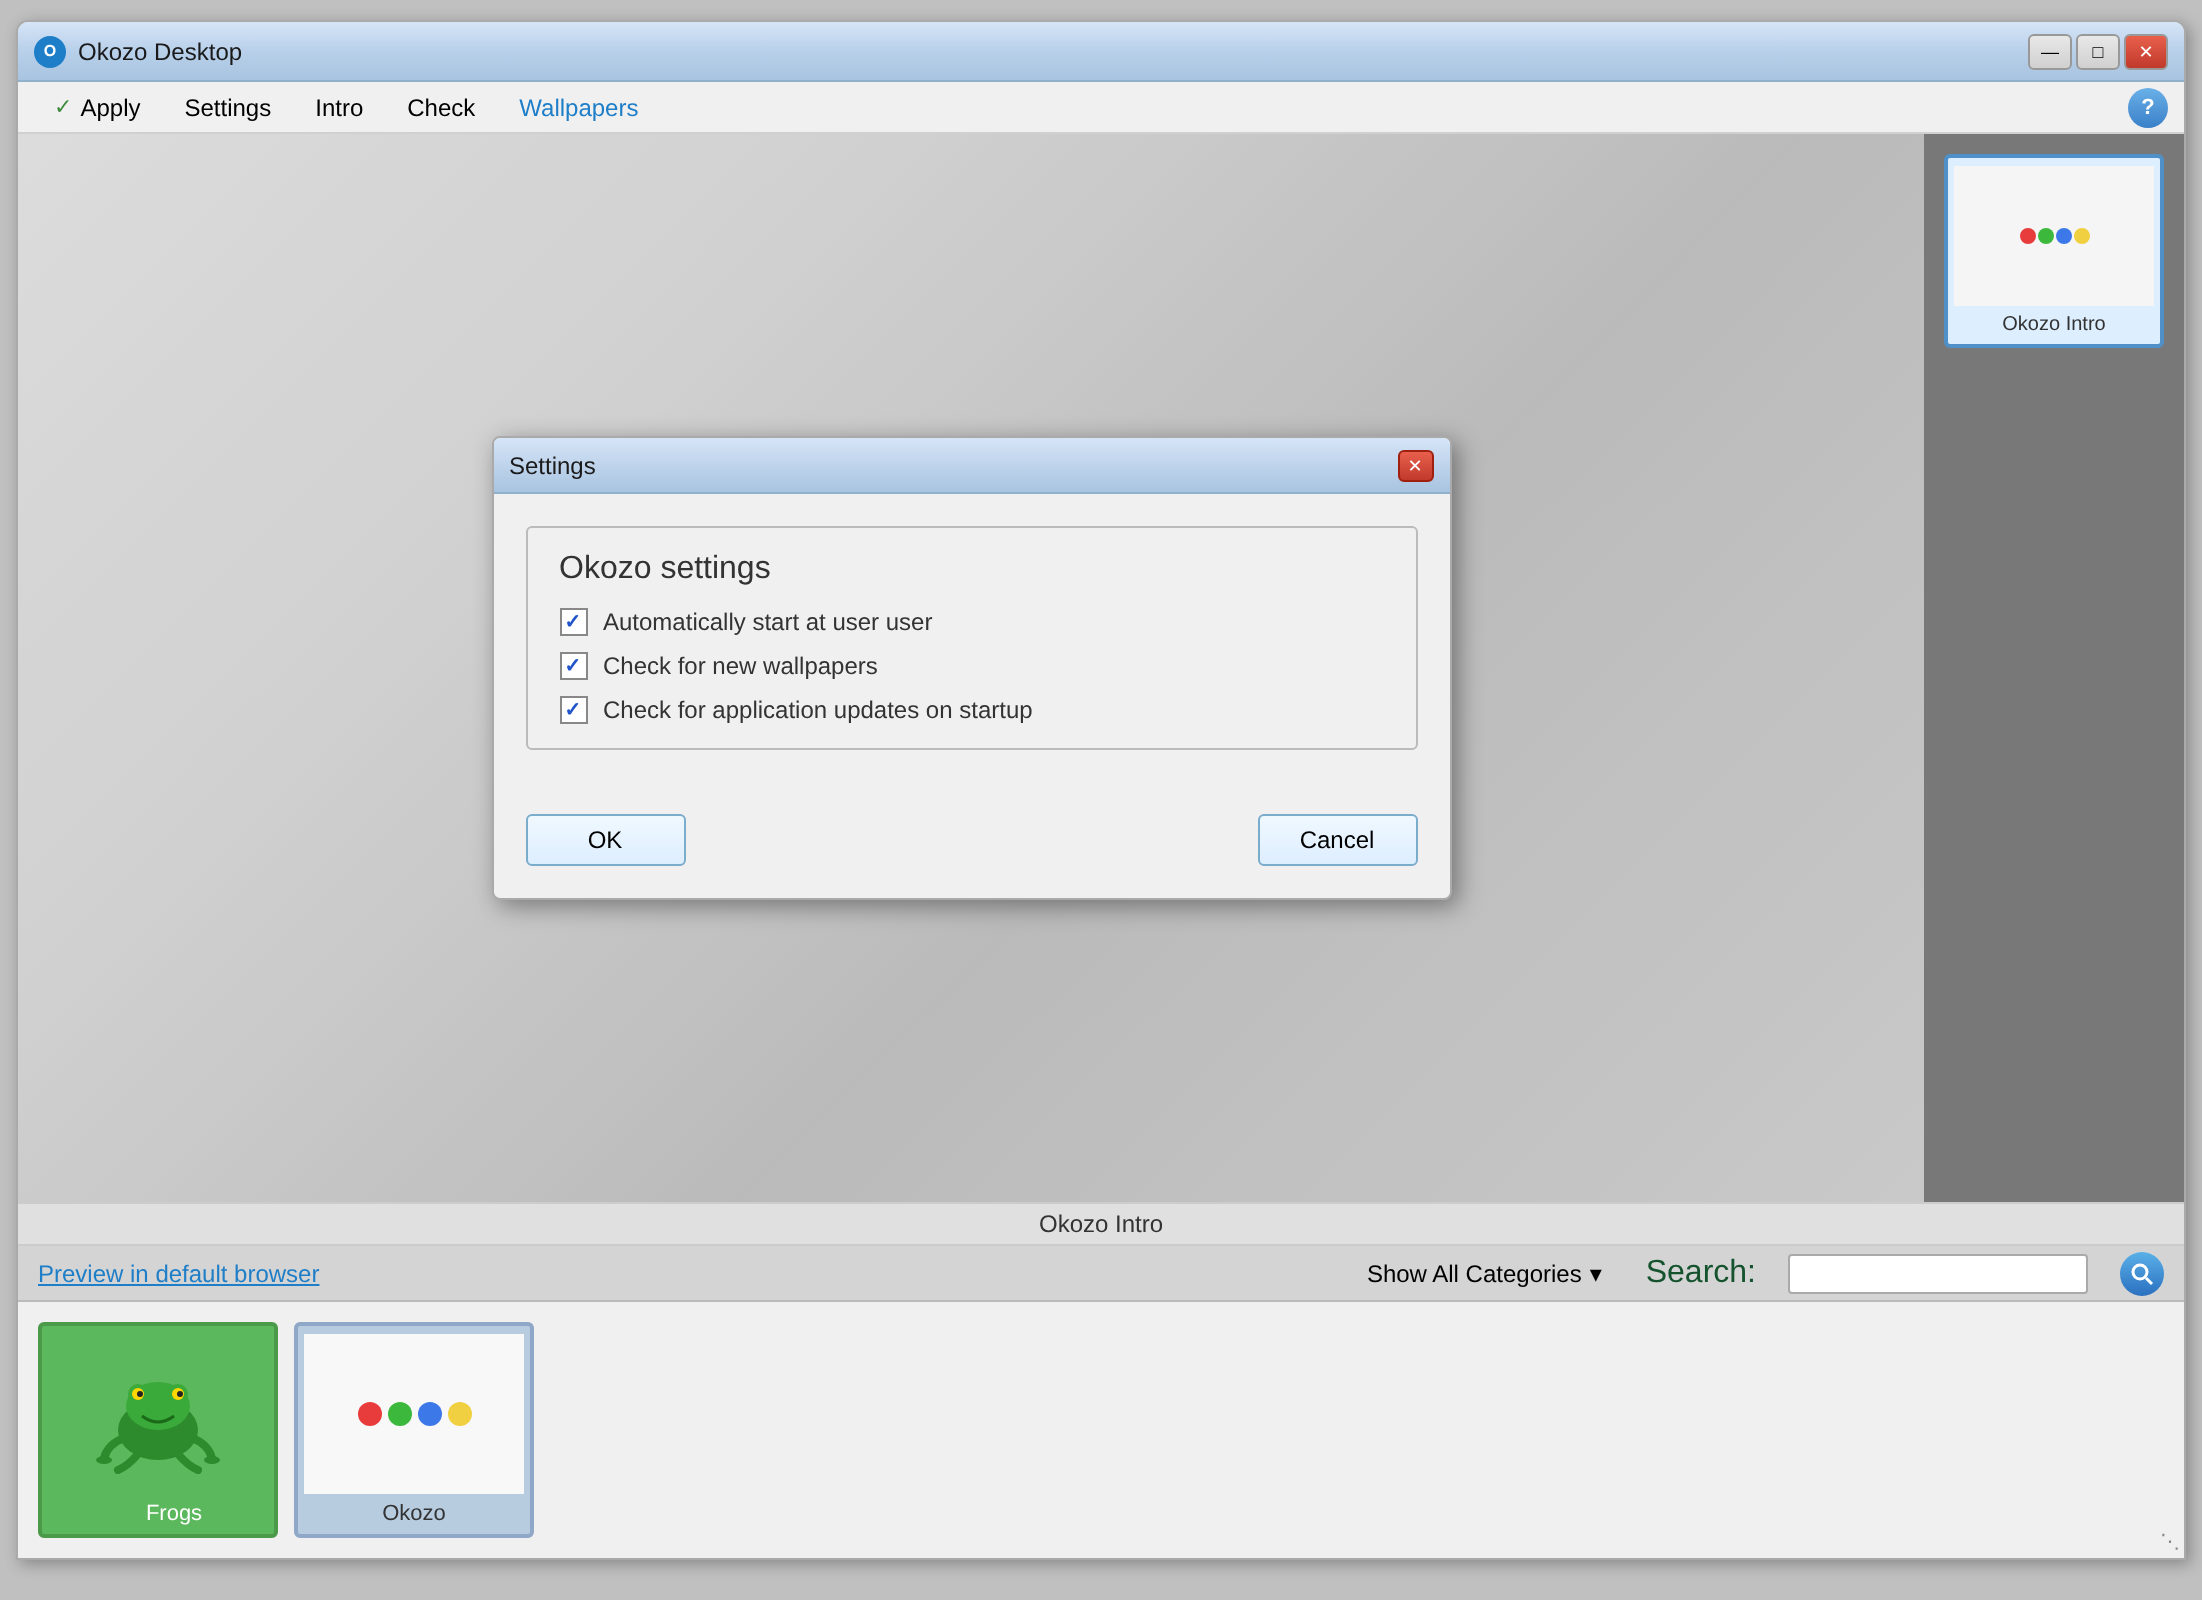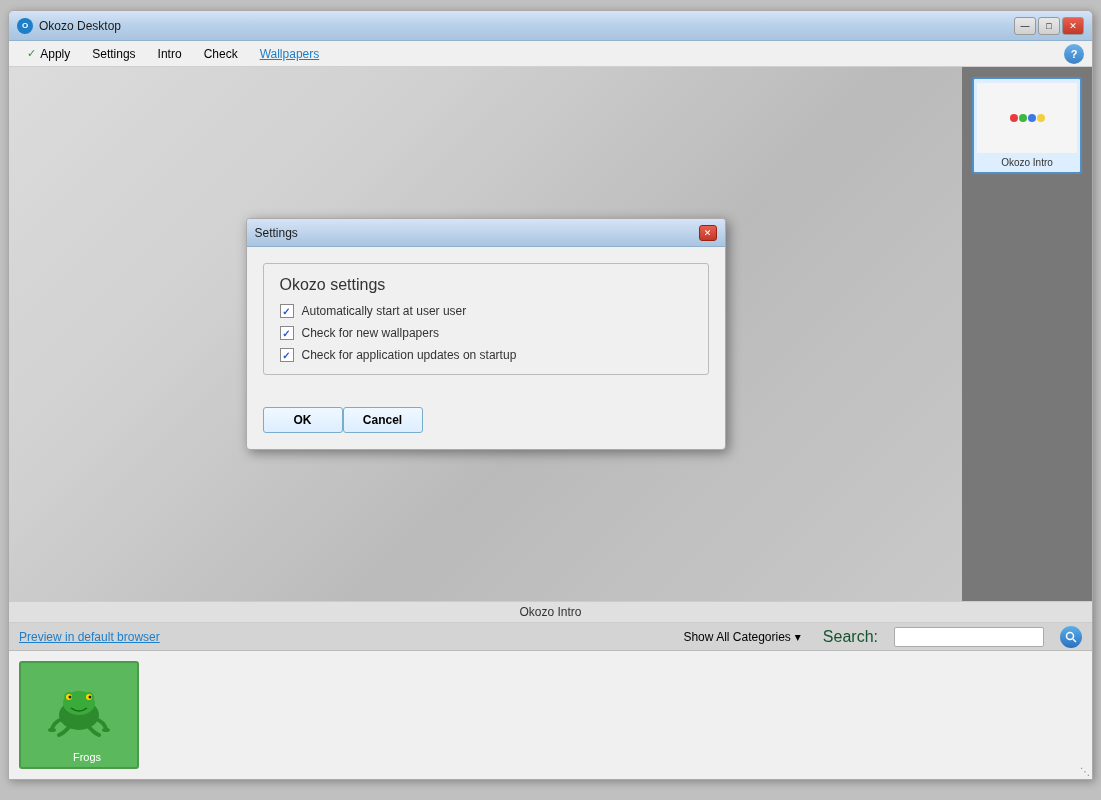--- a/index.html
+++ b/index.html
@@ -91,21 +91,21 @@
     }
     .menu-item {
       padding: 2px 10px;
       font-size: 12px;
       cursor: pointer;
       border-radius: 3px;
       display: flex;
       align-items: center;
       gap: 4px;
     }
-    .menu-item.active { color: #1e7ec8; text-decoration: underline; }
+    .menu-item.active { color: #1e7ec8; }
     .menu-item .check-mark {
       color: #3c8c3c;
       font-size: 11px;
     }
     .menu-spacer { flex: 1; }
     .help-btn {
       width: 20px;
       height: 20px;
       background: linear-gradient(to bottom, #6ab0e8, #3a80c8);
       border-radius: 50%;
@@ -387,24 +387,23 @@
       color: #2255cc;
       font-size: 10px;
       font-weight: bold;
     }
     .cb-label {
       font-size: 12px;
       color: #333;
     }
     .modal-footer {
       display: flex;
-      justify-content: flex-start;
+      justify-content: space-between;
       gap: 0;
       padding: 0 16px 16px;
-      font-weight: bold;
     }
     .dialog-btn {
       width: 80px;
       height: 26px;
       border: 1px solid #7aaccc;
       background: linear-gradient(to bottom, #f0f8ff, #ddeeff);
       border-radius: 3px;
       cursor: pointer;
       font-size: 12px;
       display: flex;
@@ -578,17 +577,28 @@
             <ellipse cx="8" cy="53" rx="4" ry="2" fill="#2d8a2d"></ellipse>
             <ellipse cx="62" cy="53" rx="4" ry="2" fill="#2d8a2d"></ellipse>
 
             <path d="M25 50 Q20 56 15 58" stroke="#2d8a2d" stroke-width="4" fill="none" stroke-linecap="round"></path>
             <path d="M45 50 Q50 56 55 58" stroke="#2d8a2d" stroke-width="4" fill="none" stroke-linecap="round"></path>
           </svg>
         </div>
         <span class="gallery-item-label">Frogs</span>
       </div>
 
+      <div class="gallery-item">
+        <div class="gallery-item-image" style="background:#f8f8f8;">
+          <div class="okozo-logo-small" style="gap:3px;">
+            <div class="okozo-dot" style="background:#e83c3c; width:12px; height:12px;"></div>
+            <div class="okozo-dot" style="background:#3cb83c; width:12px; height:12px;"></div>
+            <div class="okozo-dot" style="background:#3c78e8; width:12px; height:12px;"></div>
+            <div class="okozo-dot" style="background:#f0d040; width:12px; height:12px;"></div>
+          </div>
+        </div>
+        <span class="gallery-item-label">Okozo</span>
+      </div>
     </div>
 
     <div class="resize-handle">⋱</div>
   </div>
 </div>
 
 </body></html>

